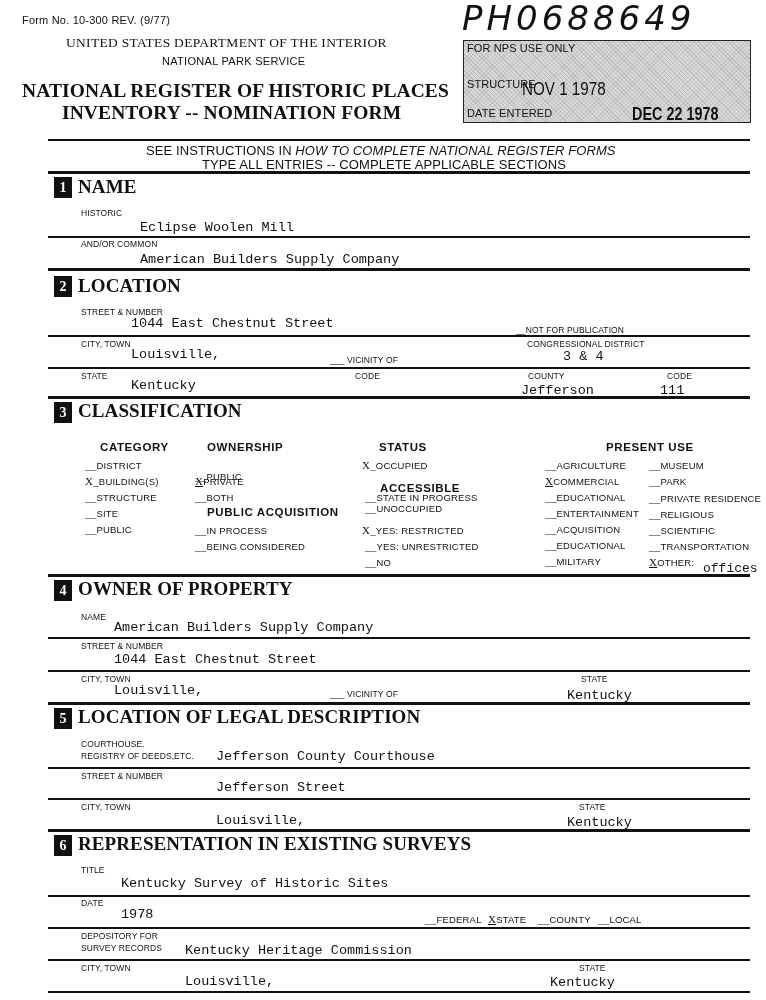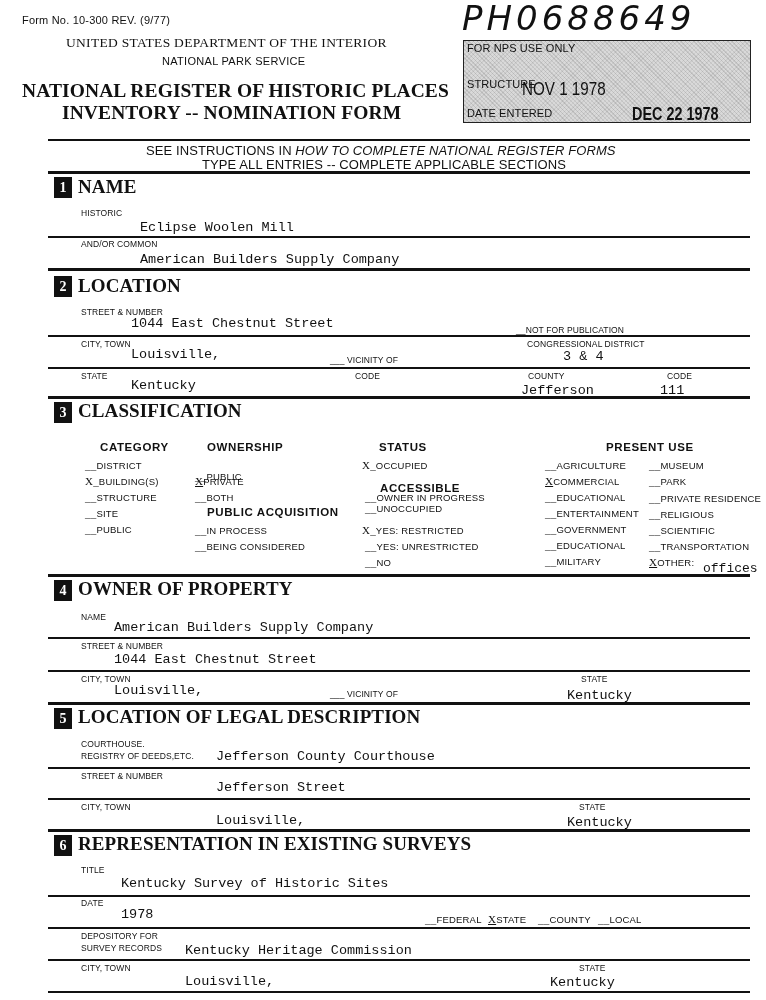--- a/index.html
+++ b/index.html
@@ -98,32 +98,32 @@
 <div class="abs opt" style="left:195px; top:459px;margin-top:11px;"><span class="mark">__</span><span>PUBLIC</span></div>
 <div class="abs opt" style="left:195px; top:475px;"><span class="mark" style="text-decoration:underline;">X</span><span>PRIVATE</span></div>
 <div class="abs opt" style="left:195px; top:491px;"><span class="mark">__</span><span>BOTH</span></div>
 <div class="abs colhead" style="left:207px; top:506px;">PUBLIC ACQUISITION</div>
 <div class="abs opt" style="left:195px; top:524px;"><span class="mark">__</span><span>IN PROCESS</span></div>
 <div class="abs opt" style="left:195px; top:540px;"><span class="mark">__</span><span>BEING CONSIDERED</span></div>
 
 <div class="abs colhead" style="left:379px; top:441px;">STATUS</div>
 <div class="abs opt" style="left:362px; top:459px;"><span class="mark">X_</span><span>OCCUPIED</span></div>
 <div class="abs opt" style="left:365px; top:490px;margin-top:12px;"><span class="mark">__</span><span>UNOCCUPIED</span></div>
-<div class="abs opt" style="left:365px; top:491px;"><span class="mark">__</span><span>OWNER IN PROGRESS</span></div>
+<div class="abs opt" style="left:365px; top:491px;"><span class="mark">__</span><span>STATE IN PROGRESS</span></div>
 <div class="abs colhead" style="left:380px; top:482px;">ACCESSIBLE</div>
 <div class="abs opt" style="left:362px; top:524px;"><span class="mark">X_</span><span>YES: RESTRICTED</span></div>
 <div class="abs opt" style="left:365px; top:540px;"><span class="mark">__</span><span>YES: UNRESTRICTED</span></div>
 <div class="abs opt" style="left:365px; top:556px;"><span class="mark">__</span><span>NO</span></div>
 
 <div class="abs colhead" style="left:606px; top:441px;">PRESENT USE</div>
 <div class="abs opt" style="left:545px; top:459px;"><span class="mark">__</span><span>AGRICULTURE</span></div>
 <div class="abs opt" style="left:545px; top:475px;"><span class="mark" style="text-decoration:underline;">X</span><span>COMMERCIAL</span></div>
 <div class="abs opt" style="left:545px; top:491px;"><span class="mark">__</span><span>EDUCATIONAL</span></div>
 <div class="abs opt" style="left:545px; top:507px;"><span class="mark">__</span><span>ENTERTAINMENT</span></div>
-<div class="abs opt" style="left:545px; top:523px;"><span class="mark">__</span><span>GOVERNMENT</span></div>
+<div class="abs opt" style="left:545px; top:523px;"><span class="mark">__</span><span>ACQUISITION</span></div>
 <div class="abs opt" style="left:545px; top:539px;"><span class="mark">__</span><span>EDUCATIONAL</span></div>
 <div class="abs opt" style="left:545px; top:555px;"><span class="mark">__</span><span>MILITARY</span></div>
 
 <div class="abs opt" style="left:649px; top:459px;"><span class="mark">__</span><span>MUSEUM</span></div>
 <div class="abs opt" style="left:649px; top:475px;"><span class="mark">__</span><span>PARK</span></div>
 <div class="abs opt" style="left:649px; top:492px;"><span class="mark">__</span><span>PRIVATE RESIDENCE</span></div>
 <div class="abs opt" style="left:649px; top:508px;"><span class="mark">__</span><span>RELIGIOUS</span></div>
 <div class="abs opt" style="left:649px; top:524px;"><span class="mark">__</span><span>SCIENTIFIC</span></div>
 <div class="abs opt" style="left:649px; top:540px;"><span class="mark">__</span><span>TRANSPORTATION</span></div>
 <div class="abs opt" style="left:649px; top:556px;"><span class="mark" style="text-decoration:underline;">X</span><span>OTHER:</span></div>

